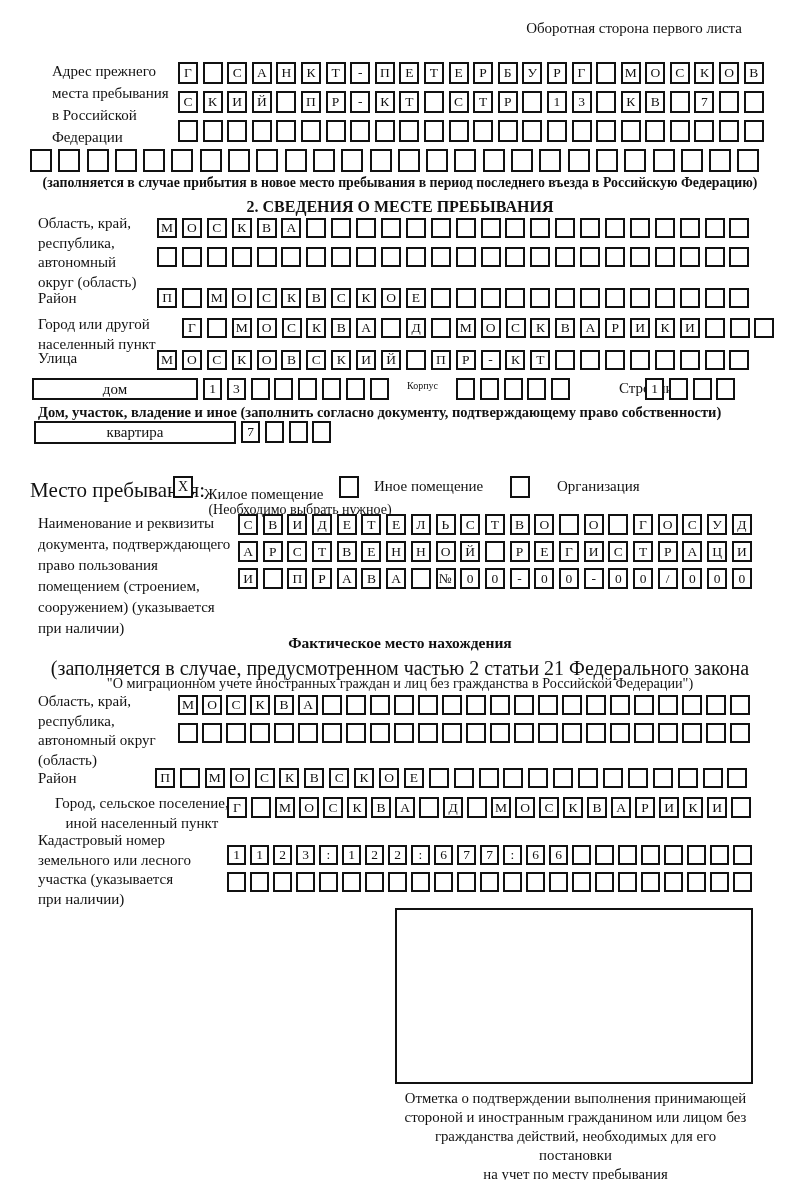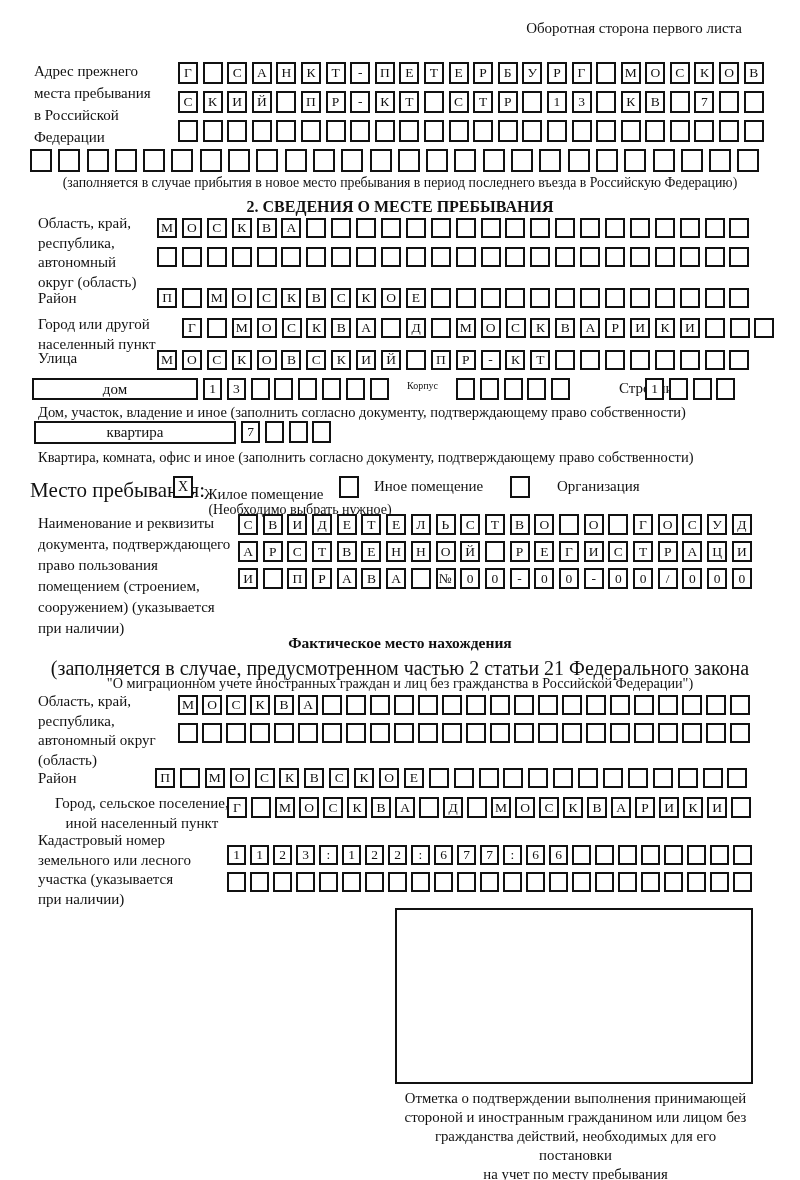--- a/index.html
+++ b/index.html
@@ -1,20 +1,20 @@
 <!DOCTYPE html>
 <html lang="ru"><head>
 <meta charset="utf-8">
 <style>
   html,body{margin:0;padding:0;background:#fff;}
   #page{position:relative;width:800px;height:1180px;background:#fff;overflow:hidden;
         font-family:"Liberation Serif","DejaVu Serif",serif;color:#111;}
   .abs{position:absolute;}
   .lbl{position:absolute;font-size:15px;line-height:22px;white-space:pre-line;color:#111;}
-  .note{position:absolute;font-size:14px;color:#111;}
+  .note{position:absolute;font-size:14px;color:#111;font-weight:bold;}
   .ctr{left:0;width:800px;text-align:center;}
   .b{font-weight:bold;}
   .row{position:absolute;display:flex;}
   .cell{display:inline-flex;align-items:center;justify-content:center;
         box-sizing:border-box;border:2px solid #111;background:#fff;
         font-size:13.5px;line-height:1;}
   .cr-a .cell{width:20px;height:22px;margin-right:4.6px;}
   .cr-b .cell{width:22px;height:23px;margin-right:6.3px;}
   .cr-s .cell{width:20px;height:20px;margin-right:4.9px;}
   .cr-s2 .cell{width:20px;height:20px;margin-right:4px;}
@@ -29,21 +29,21 @@
         display:flex;align-items:center;justify-content:center;font-size:14px;background:#fff;}
   .stampbox{position:absolute;box-sizing:border-box;border:2px solid #111;background:#fff;}
 </style>
 </head>
 <body>
 
 <div id="page">
 
   <div class="abs" style="top:20px;right:58px;font-size:15px;">Оборотная сторона первого листа</div>
 
-  <div class="lbl" style="left:34px;top:60px;font-family:Liberation Serif, serif;">Адрес прежнего
+  <div class="lbl" style="left:52px;top:60px;font-family:Liberation Serif, serif;">Адрес прежнего
 места пребывания
 в Российской
 Федерации</div>
   <div class="row cr-a" style="left:178px;top:62px;">
       <span class="cell">Г</span>
       <span class="cell"></span>
       <span class="cell">С</span>
       <span class="cell">А</span>
       <span class="cell">Н</span>
       <span class="cell">К</span>
@@ -320,21 +320,20 @@
     </div>
   <div class="note" style="left:38px;top:404px;font-size:14.5px;">Дом, участок, владение и иное (заполнить согласно документу, подтверждающему право собственности)</div>
 
   <div class="widebox" style="left:34px;top:421px;width:202px;height:23px;">квартира</div>
   <div class="row cr-m" style="left:241px;top:421px;">
       <span class="cell">7</span>
       <span class="cell"></span>
       <span class="cell"></span>
       <span class="cell"></span>
     </div>
-  <div class="note" style="left:38px;top:449px;font-size:14.5px;">Квартира, комната, офис и иное (заполнить согласно документу, подтверждающему право собственности)</div>
 
   <div class="abs" style="left:30px;top:478px;font-size:21px;">Место пребывания:</div>
   <div class="cbox" style="left:173px;top:476px;">X</div>
   <div class="abs" style="left:204px;top:478px;font-size:15px;margin-top:8px;">Жилое помещение</div>
   <div class="cbox" style="left:339px;top:476px;"></div>
   <div class="abs" style="left:374px;top:478px;font-size:15px;">Иное помещение</div>
   <div class="cbox" style="left:510px;top:476px;"></div>
   <div class="abs" style="left:557px;top:478px;font-size:15px;">Организация</div>
   <div class="abs" style="left:0;top:502px;width:600px;text-align:center;font-size:14px;">(Необходимо выбрать нужное)</div>
 

